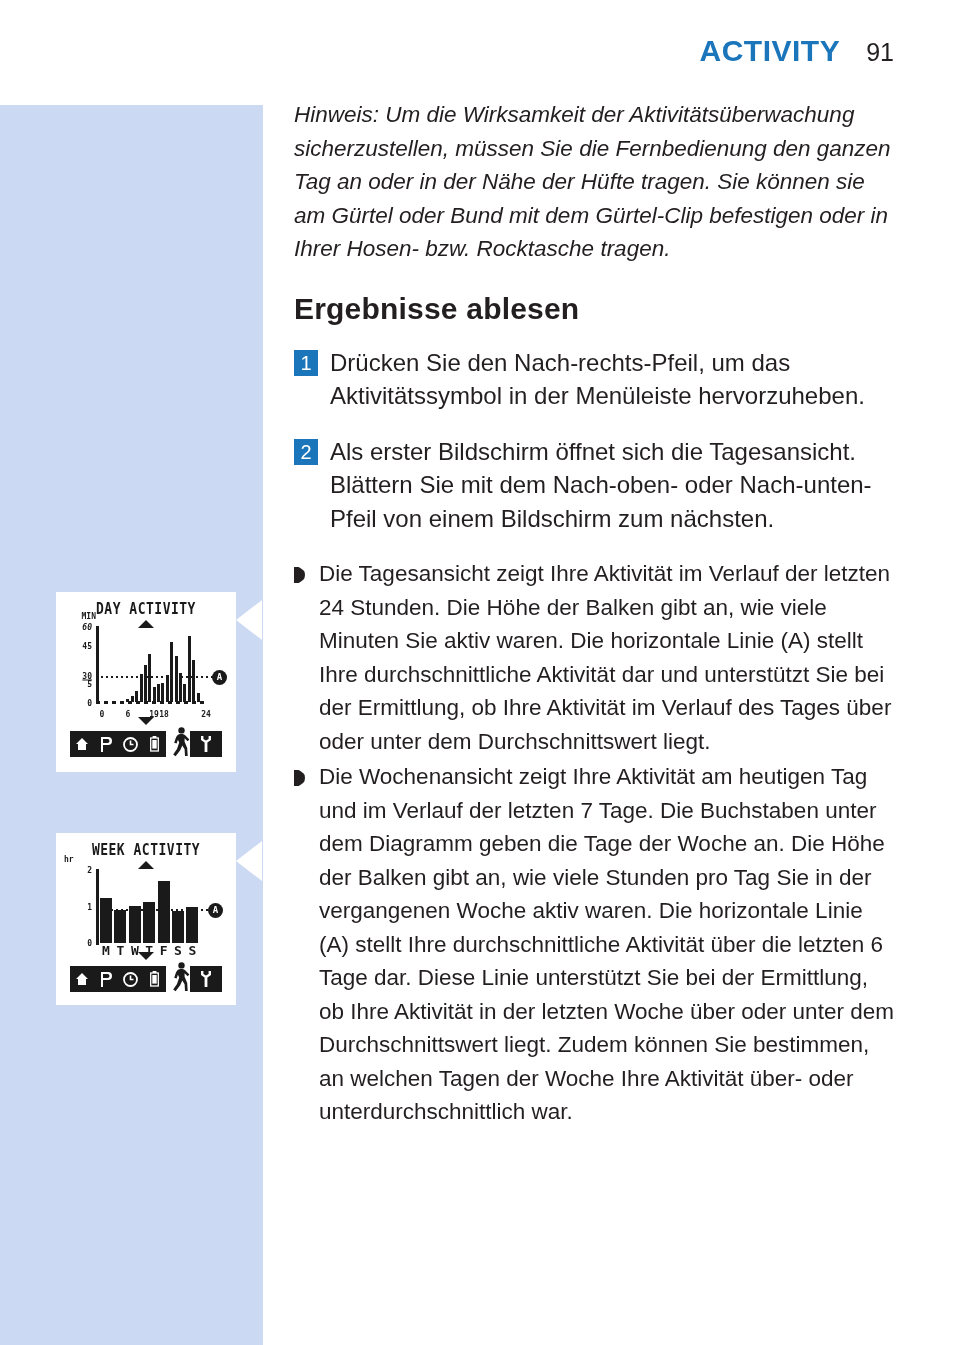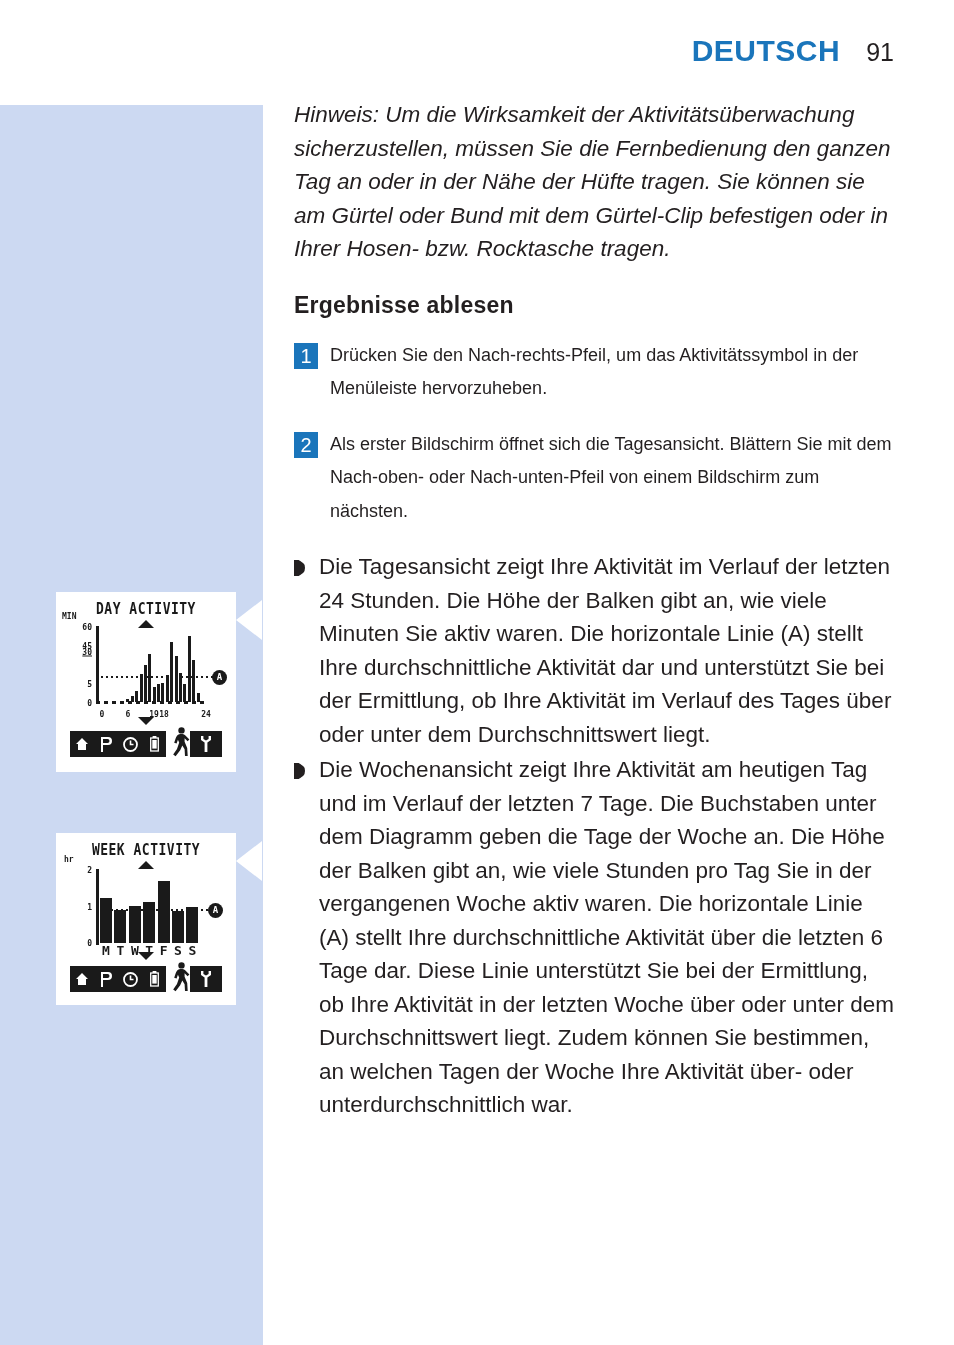--- a/index.html
+++ b/index.html
@@ -221,21 +221,21 @@
     top: 98px;
     width: 600px;
   }
   .note {
     font-style: italic;
     font-size: 22.5px;
     line-height: 33.5px;
     margin: 0 0 26px 0;
   }
   h2.section-title {
-    font-size: 23px;
+    font-size: 30px;
     font-weight: bold;
     margin: 0 0 20px 0;
     letter-spacing: 0.2px;
   }
   .step {
     display: flex;
     margin-bottom: 22px;
   }
   .step-num {
     flex: 0 0 auto;
@@ -243,21 +243,21 @@
     height: 26px;
     background: #1a75bb;
     color: #ffffff;
     font-size: 20px;
     line-height: 26px;
     text-align: center;
     margin-right: 12px;
     margin-top: 4px;
   }
   .step-text {
-    font-size: 18px;
+    font-size: 24px;
     line-height: 33.5px;
   }
   .bullet-item {
     display: flex;
     margin-bottom: 2px;
   }
   .bullet-mark {
     flex: 0 0 auto;
     width: 11px;
     height: 16px;
@@ -269,40 +269,40 @@
   }
   .bullet-text {
     font-size: 22.5px;
     line-height: 33.5px;
   }
 </style>
 </head>
 <body>
 
 <div id="header">
-  <span class="lang">DEUTSCH</span>
+  <span class="lang">ACTIVITY</span>
   <span class="pageno">91</span>
 </div>
 
 <div id="blue-band"></div>
 
 <div class="device-card" id="device-day">
   <div class="screen-inner">
     <div class="screen-title">DAY ACTIVITY</div>
     <div class="tri-up"></div>
 
     <div class="plot" id="day-plot">
       <div class="axis-y"></div>
       <div class="axis-x-dots"></div>
 
       <div class="ylabels">
-        <span class="yunit" style="left:-34px; top:-14px;">MIN</span>
-        <span class="ytick" style="left:-34px; width:30px; top:1px;">60</span>
+        <span class="yunit" style="left:-34px; top:-14px;text-align:right;">MIN</span>
+        <span class="ytick" style="left:-34px; width:30px; top:1px;font-style:italic;">60</span>
         <span class="ytick" style="left:-34px; width:30px; top:20px;">45</span>
-        <span class="ytick" style="left:-34px; width:30px; top:26px;text-decoration:underline;">30</span>
+        <span class="ytick" style="left:-34px; width:30px; top:50px;text-decoration:underline;">30</span>
         <span class="ytick" style="left:-34px; width:30px; top:58px;">5</span>
         <span class="ytick" style="left:-34px; width:30px; top:77px;">0</span>
       </div>
 
       <div class="avg-line" style="bottom:26px;"></div>
       <div class="avg-badge" style="left:116px; bottom:19px;">A</div>
 
       <div class="bars" id="day-bars">
           <div class="bar" style="height: 0px; width: 3px; margin-right: 1.4px;"></div>
           <div class="bar" style="height: 0px; width: 3px; margin-right: 1.4px;"></div>

